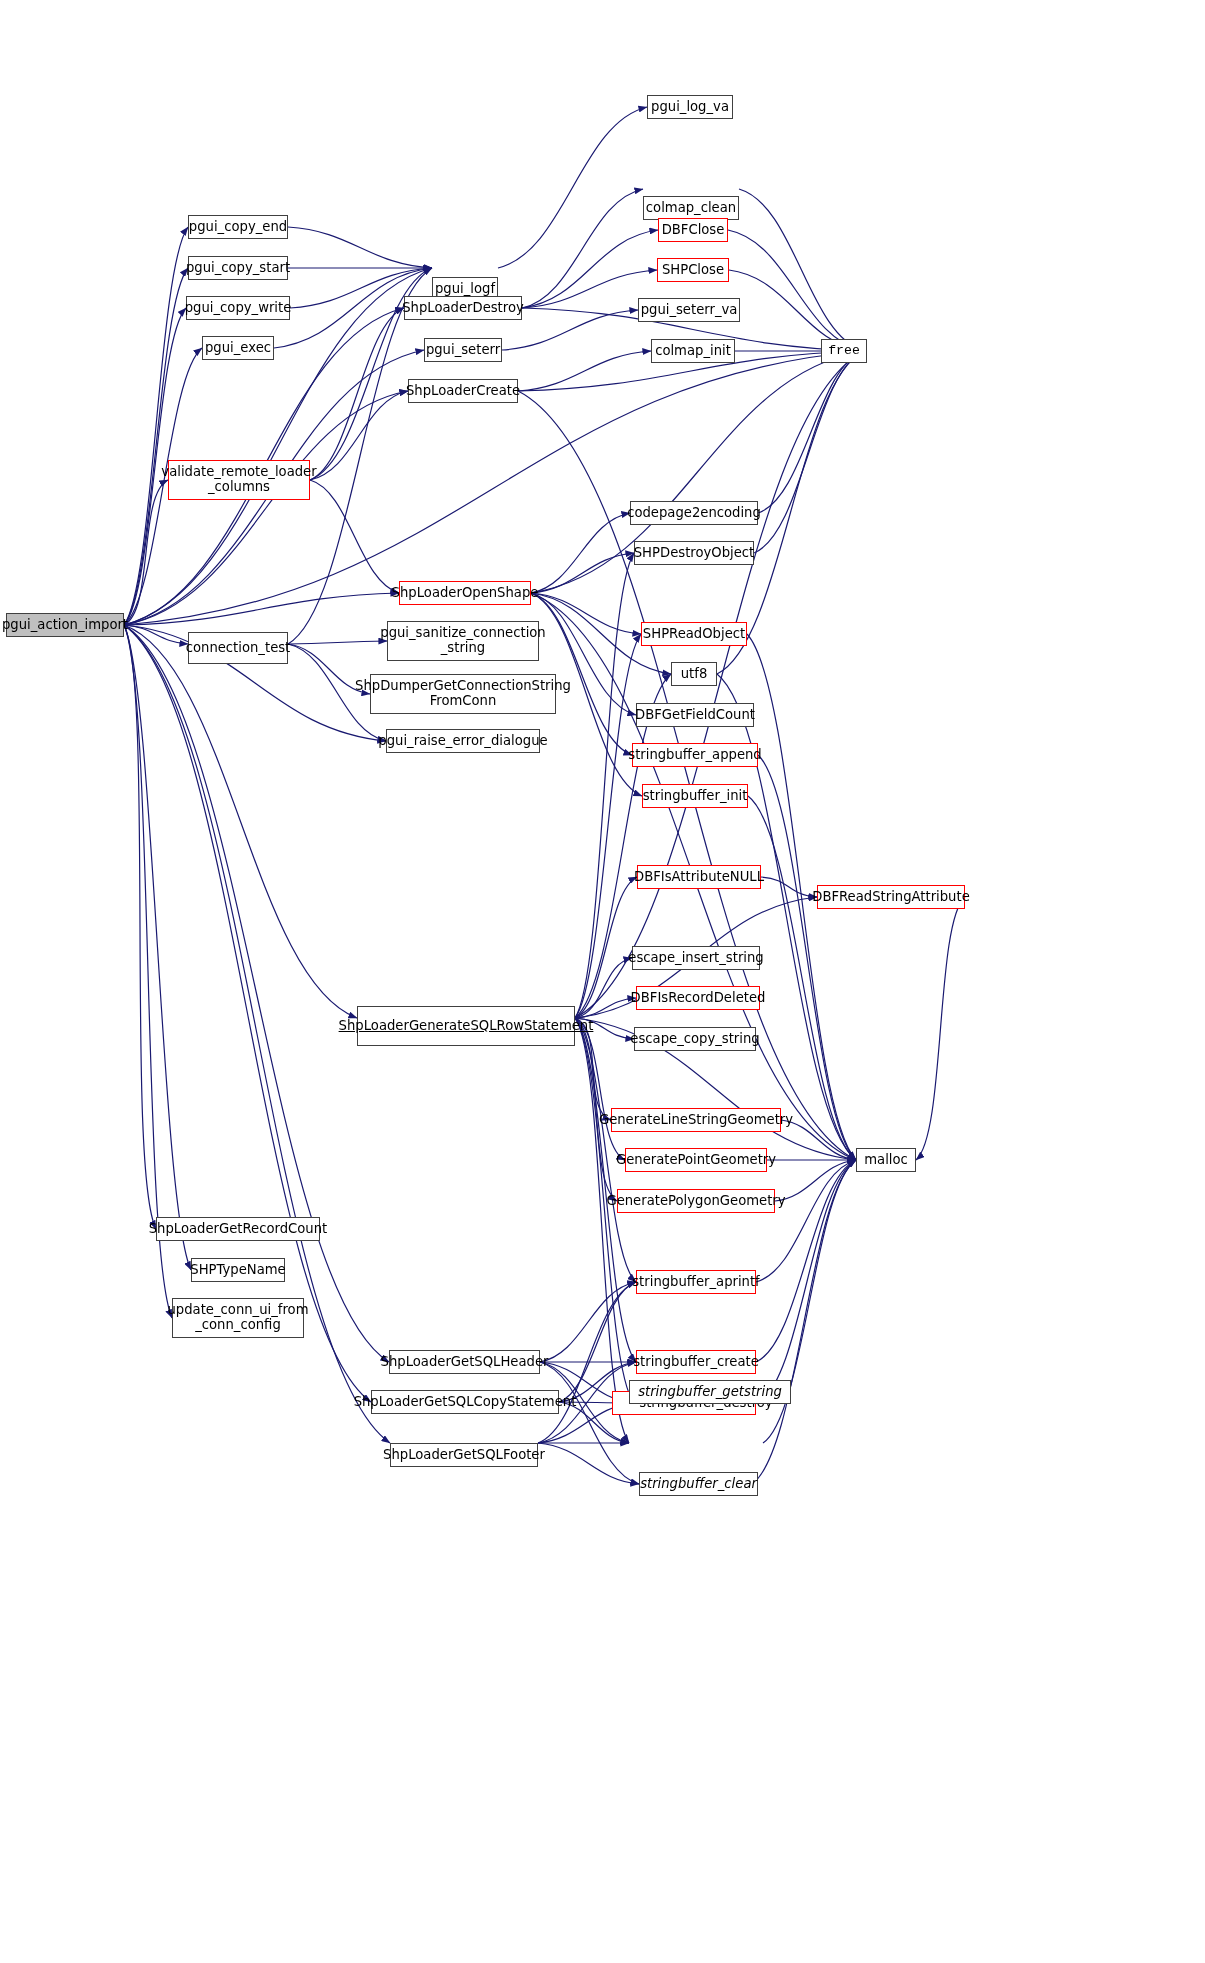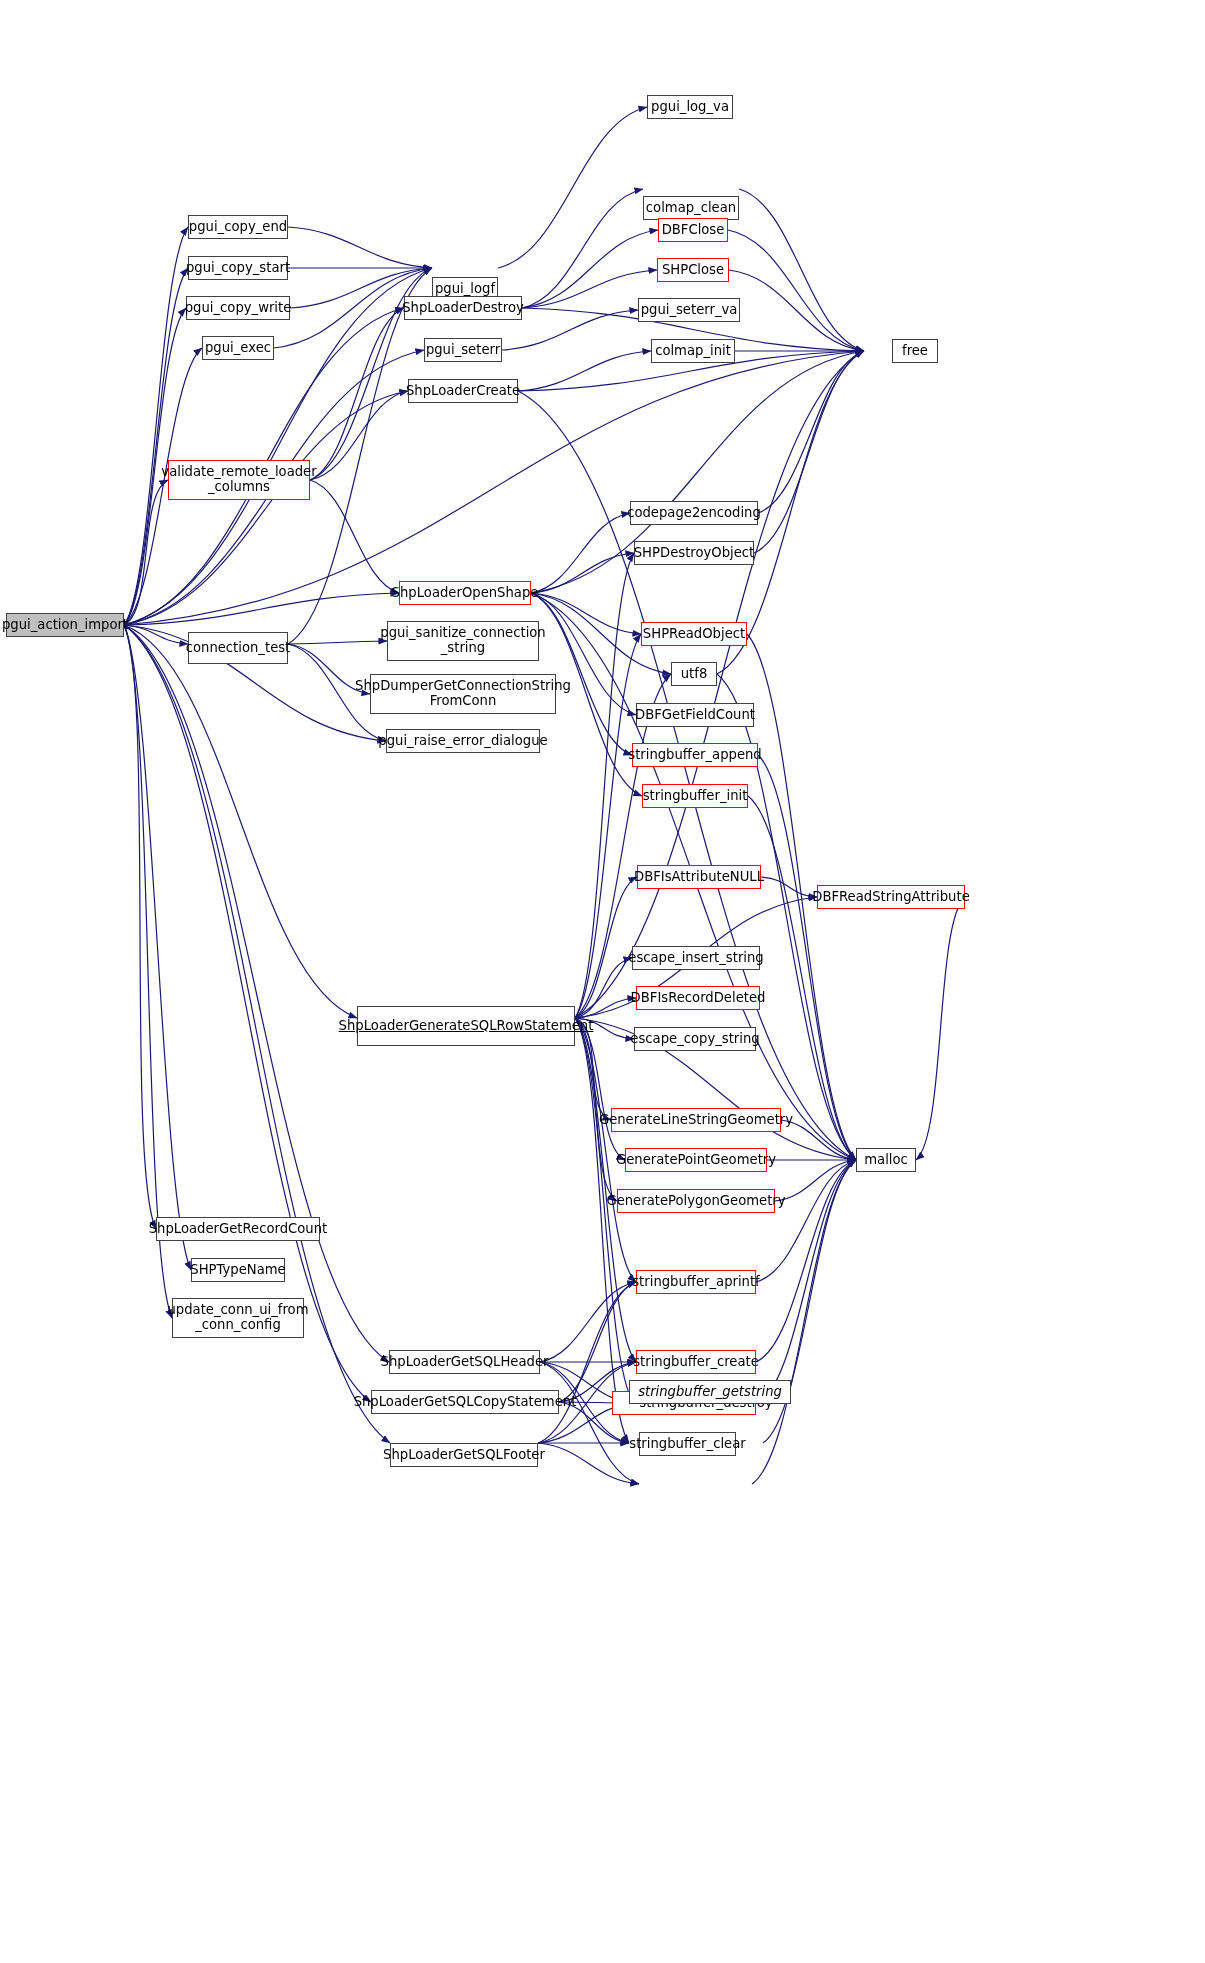--- a/index.html
+++ b/index.html
@@ -172,18 +172,18 @@
       <div class="node black" style="left: 632px; top: 946px; width: 128px; height: 24px;">escape_insert_string</div>
       <div class="node red" style="left: 636px; top: 986px; width: 124px; height: 24px;">DBFIsRecordDeleted</div>
       <div class="node black" style="left: 634px; top: 1027px; width: 122px; height: 24px;">escape_copy_string</div>
       <div class="node red" style="left: 611px; top: 1108px; width: 170px; height: 24px;">GenerateLineStringGeometry</div>
       <div class="node red" style="left: 625px; top: 1148px; width: 142px; height: 24px;">GeneratePointGeometry</div>
       <div class="node red" style="left: 617px; top: 1189px; width: 158px; height: 24px;">GeneratePolygonGeometry</div>
       <div class="node red" style="left: 636px; top: 1270px; width: 120px; height: 24px;">stringbuffer_aprintf</div>
       <div class="node red" style="left: 636px; top: 1350px; width: 120px; height: 24px;">stringbuffer_create</div>
       <div class="node red" style="left: 612px; top: 1391px; width: 144px; height: 24px; padding-left: 48px;">stringbuffer_destroy</div>
       <div class="node black" style="left: 629px; top: 1380px; width: 162px; height: 24px; font-style: italic;">stringbuffer_getstring</div>
-      <div class="node black" style="left: 639px; top: 1432px; width: 97px; height: 24px;">stringbuffer_clear</div>
-      <div class="node black" style="left: 892px; top: 339px; width: 46px; height: 24px;">free</div>
+      <div class="node black" style="left: 639px; top: 1472px; width: 119px; height: 24px; font-style: italic;">stringbuffer_clear</div>
+      <div class="node black" style="left: 821px; top: 339px; width: 46px; height: 24px; font-family: Liberation Mono, monospace;">free</div>
       <div class="node red" style="left: 817px; top: 885px; width: 148px; height: 24px;">DBFReadStringAttribute</div>
       <div class="node black" style="left: 856px; top: 1148px; width: 60px; height: 24px;">malloc</div>
     </div>
 </div>
 
 </body></html>

